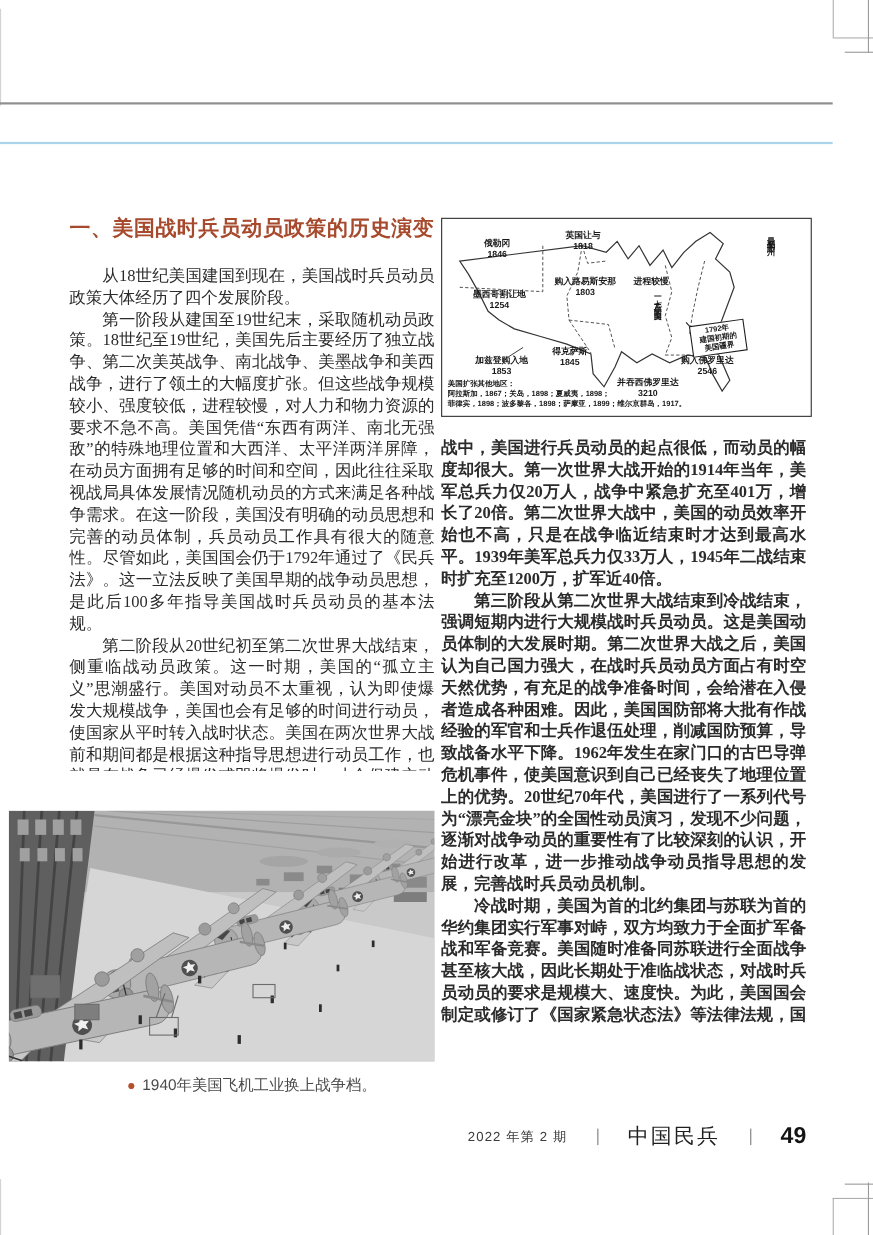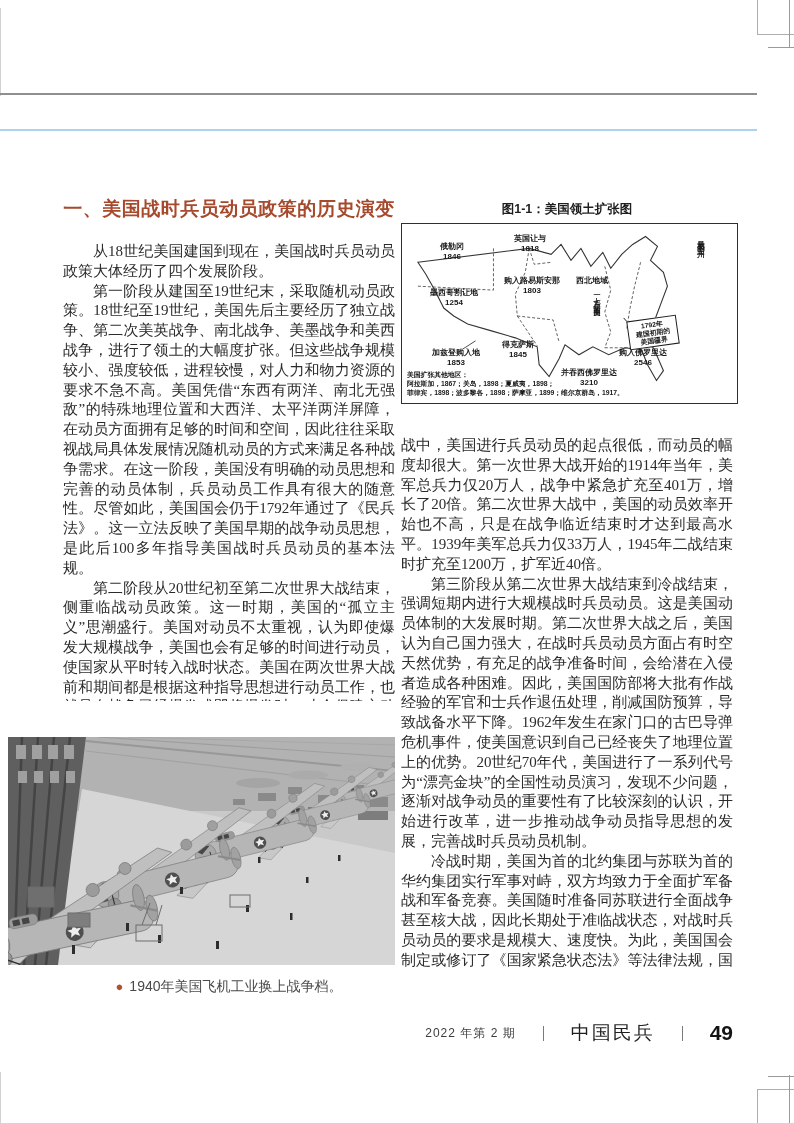--- a/index.html
+++ b/index.html
@@ -12,21 +12,21 @@
   
   .col{position:absolute;width:332px;}
   .col-left{left:63px;top:196px;}
   .col-right{left:401px;top:198px;}
   .heading{font-family:"Liberation Sans","DejaVu Sans",sans-serif;font-weight:bold;
            font-size:19px;line-height:26px;color:#a6492c;text-align:center;margin:0 0 20px 0;letter-spacing:.5px;}
   .body-text{font-size:15px;line-height:19.8px;text-align:justify;overflow:hidden;}
   .body-text p{margin:0;}
   .body-text p.indent{text-indent:2em;}
   .bt-left{height:459px;}
-  .bt-right{height:534px;margin-top:32px;}
+  .bt-right{height:534px;margin-top:20px;font-weight:bold;}
   
   .fig-title{font-family:"Liberation Sans","DejaVu Sans",sans-serif;font-weight:bold;
              font-size:12.5px;color:#1e1e1e;text-align:center;height:22px;padding-top:3px;}
   .map-box{position:relative;width:335px;height:179px;border:1px solid #2f2f2f;background:#fff;}
   .map-box svg{position:absolute;left:0;top:0;}
   .lbl{position:absolute;font-family:"Liberation Sans","DejaVu Sans",sans-serif;
        font-size:8px;line-height:9.5px;font-weight:bold;color:#171717;text-align:center;white-space:pre-line;}
   .vert{writing-mode:vertical-rl;letter-spacing:2px;text-align:left;}
   .lb-1792{border:1.5px solid #1c1c1c;background:#fff;font-size:6.8px;line-height:8px;
            padding:1.5px 2px;transform:rotate(-8deg);}
@@ -168,21 +168,20 @@
         <rect x="60" y="176" width="22" height="14" fill="#7e7e7e"></rect>
         <rect x="20" y="150" width="26" height="20" fill="#6f6f6f"></rect>
       </g>
     </svg>
   </div>
   <div class="caption">
     <span class="bullet">●</span><span>1940年美国飞机工业换上战争档。</span>
   </div>
 
   <div class="col col-right">
-    <div class="fig-title">图1-1：美国领土扩张图</div>
     <div class="map-box">
       <svg width="335" height="179" viewBox="0 0 337 179">
         <path d="M 16 38 L 128 24 L 150 30 L 160 20 L 170 36 L 180 24 L 190 42 L 202 28 L 210 44 L 221 30 L 232 20 L 245 12 L 257 22 L 250 36 L 263 48 L 267 62 L 261 78 L 255 94 L 249 108 L 244 120 L 253 124 L 263 147 L 256 157 L 247 141 L 241 126 L 224 124 L 208 131 L 192 123 L 178 131 L 164 121 L 158 135 L 148 153 L 138 141 L 136 123 L 114 114 L 90 107 L 66 100 L 52 92 L 42 84 L 33 66 L 24 50 Z" fill="none" stroke="#333333" stroke-width="1.1"></path>
         <g fill="none" stroke="#3a3a3a" stroke-width="0.8" stroke-dasharray="3 2">
           <path d="M 16 62 L 92 66"></path>
           <path d="M 92 24 L 92 66"></path>
           <path d="M 128 24 L 124 48 L 114 70 L 116 92"></path>
           <path d="M 116 92 L 136 122"></path>
           <path d="M 116 92 L 152 96 L 158 118"></path>
           <path d="M 204 42 L 210 66 L 204 88 L 210 108 L 204 124"></path>
@@ -192,21 +191,21 @@
         </g>
         <line x1="232" y1="104" x2="223" y2="94" stroke="#222222" stroke-width="1"></line>
         <line x1="60" y1="126" x2="74" y2="117" stroke="#222222" stroke-width="0.8"></line>
       </svg>
       <div class="lbl" style="left:26px;top:18px;width:48px;">俄勒冈
 1846</div>
       <div class="lbl" style="left:106px;top:10px;width:44px;">英国让与
 1818</div>
       <div class="lbl" style="left:98px;top:52px;width:64px;">购入路易斯安那
 1803</div>
-      <div class="lbl" style="left:172px;top:52px;width:36px;">西北地域</div>
+      <div class="lbl" style="left:172px;top:52px;width:36px;">进程较慢</div>
       <div class="lbl" style="left:22px;top:64px;width:60px;">墨西哥割让地
 1254</div>
       <div class="lbl" style="left:96px;top:116px;width:40px;">得克萨斯
 1845</div>
       <div class="lbl" style="left:22px;top:124px;width:64px;">加兹登购入地
 1853</div>
       <div class="lbl" style="left:214px;top:124px;width:54px;">购入佛罗里达
 2546</div>
       <div class="lbl" style="left:154px;top:144px;width:66px;">并吞西佛罗里达
 3210</div>

